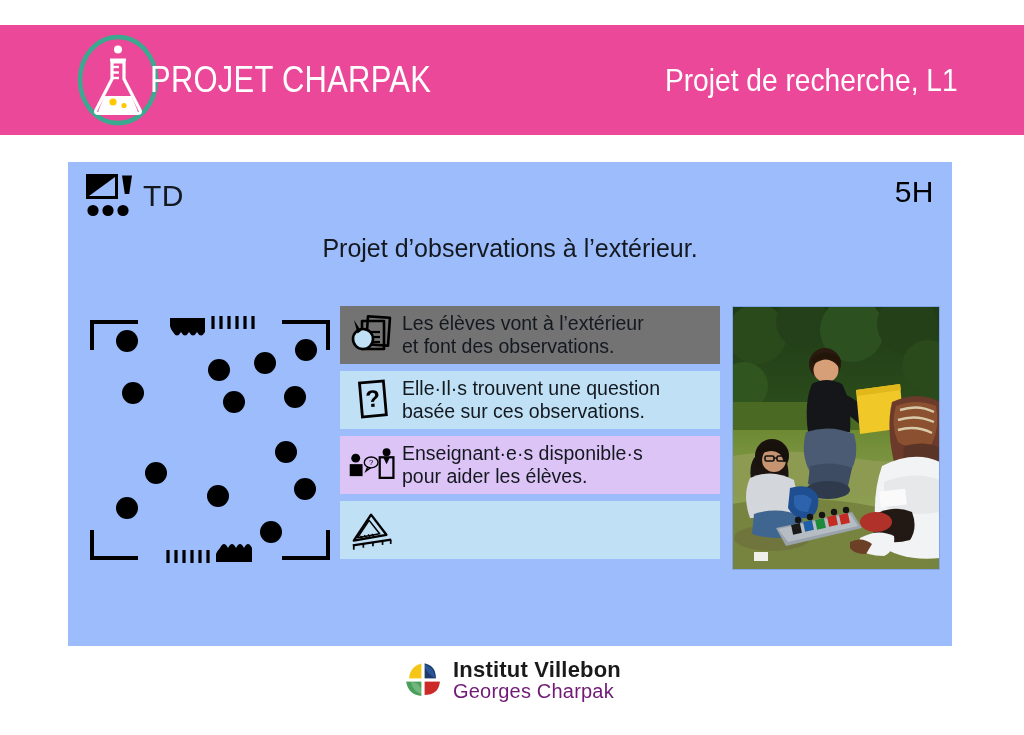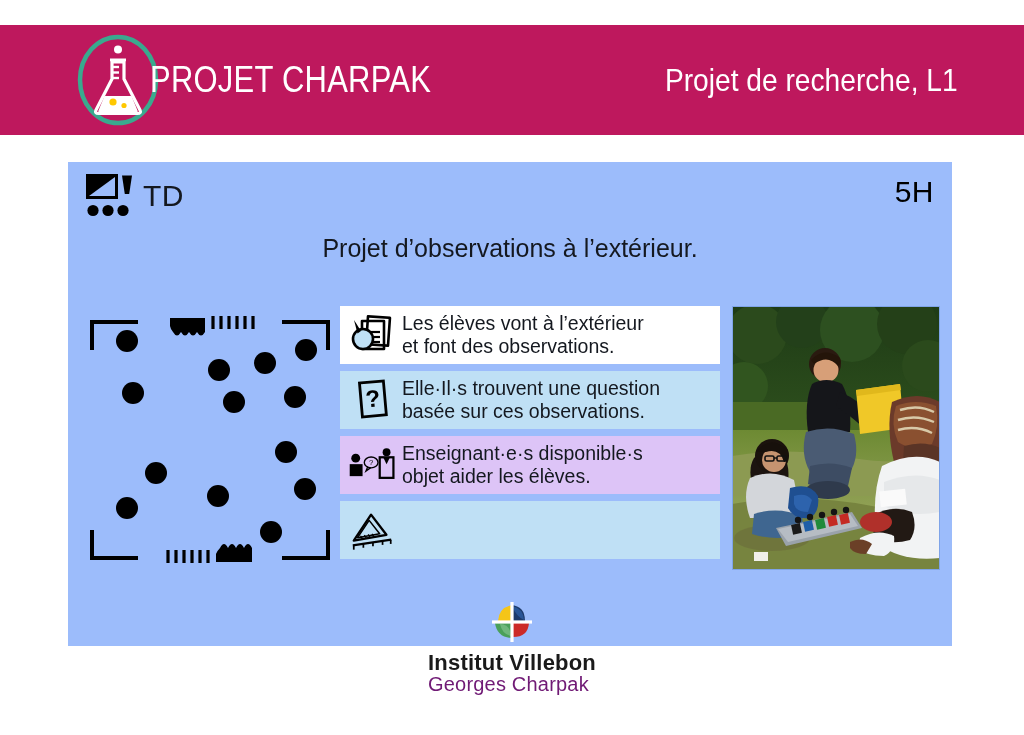--- a/index.html
+++ b/index.html
@@ -8,21 +8,21 @@
     width:1024px;height:735px;
     background:#ffffff;
     font-family:"Liberation Sans", sans-serif;
     overflow:hidden;
     position:relative;
   }
 
   
   #header-band{
     position:absolute;left:0;top:25px;width:1024px;height:110px;
-    background:#be185d;
+    background:#ec4899;
     display:flex;align-items:center;
   }
   #brand-block{
     position:absolute;left:72px;top:50%;transform:translateY(-50%);
     display:flex;align-items:center;
   }
   #logo-mark{
     width:92px;height:92px;position:relative;flex:0 0 auto;
   }
   #logo-mark svg{display:block;}
@@ -99,22 +99,22 @@
   
   #photo-frame{
     position:absolute;left:664px;top:144px;width:208px;height:264px;
     overflow:hidden;
     background:#2d4a22;
   }
   #photo-frame svg{display:block;}
 
   
   #footer-logo{
-    position:absolute;left:0;right:0;top:620px;height:56px;
-    display:flex;align-items:center;justify-content:center;gap:10px;flex-direction:column;
+    position:absolute;left:0;right:0;top:652px;height:56px;
+    display:flex;align-items:center;justify-content:center;gap:10px;
   }
   #footer-mark{width:40px;height:40px;flex:0 0 auto;}
   #footer-mark svg{display:block;}
   #footer-text-block{display:flex;flex-direction:column;line-height:1.02;}
   #footer-line1{font-size:22px;font-weight:bold;color:#1a1a1a;letter-spacing:0.2px;}
   #footer-line2{font-size:20px;color:#701a75;letter-spacing:0.2px;}
 </style>
 </head>
 <body>
 
@@ -224,21 +224,21 @@
         <circle cx="225" cy="185" r="11"></circle>
         <circle cx="138" cy="192" r="11"></circle>
         <circle cx="47" cy="204" r="11"></circle>
         <circle cx="191" cy="228" r="11"></circle>
       </g>
     </svg>
   </div>
 
   <div id="steps-column">
 
-    <div class="step-card" style="background:#ffffff;">
+    <div class="step-card" style="background:#737373;">
       <span class="step-icon">
         <svg width="46" height="46" viewBox="0 0 46 46" aria-hidden="true">
           <g stroke="#000000" stroke-width="2.6" fill="none" stroke-linejoin="round">
             <rect x="18" y="5" width="22" height="28" transform="rotate(4 29 19)"></rect>
             <rect x="13" y="9" width="22" height="28"></rect>
           </g>
           <g stroke="#000000" stroke-width="2.2">
             <line x1="20" y1="20" x2="31" y2="20"></line>
             <line x1="20" y1="25" x2="31" y2="25"></line>
             <line x1="20" y1="30" x2="31" y2="30"></line>
@@ -276,21 +276,21 @@
             <path d="M23 25 L21 30 L26.5 26"></path>
           </g>
           <text x="27" y="23.5" font-family="Liberation Sans, sans-serif" font-size="9" text-anchor="middle" fill="#000000">?</text>
 
           <circle cx="45" cy="8" r="4.6" fill="#000000"></circle>
           <rect x="37" y="14" width="16" height="24" fill="none" stroke="#000000" stroke-width="2.6"></rect>
           <path d="M41 14 L49 14 L45 22 Z" fill="#000000"></path>
         </svg>
       </span>
       <span class="step-text">Enseignant·e·s disponible·s
-objet aider les élèves.</span>
+pour aider les élèves.</span>
     </div>
 
     <div class="step-card" style="background:#bfe0f5;">
       <span class="step-icon">
         <svg width="50" height="46" viewBox="0 0 50 46" aria-hidden="true">
 
           <path d="M6 34 L40 28 L24 7 Z" fill="none" stroke="#000000" stroke-width="2.4" stroke-linejoin="round"></path>
           <path d="M10 31 L33 27 L22 13 Z" fill="none" stroke="#000000" stroke-width="1.6" stroke-linejoin="round"></path>
           <g stroke="#000000" stroke-width="1.3">
             <line x1="13" y1="29" x2="15" y2="32"></line>

